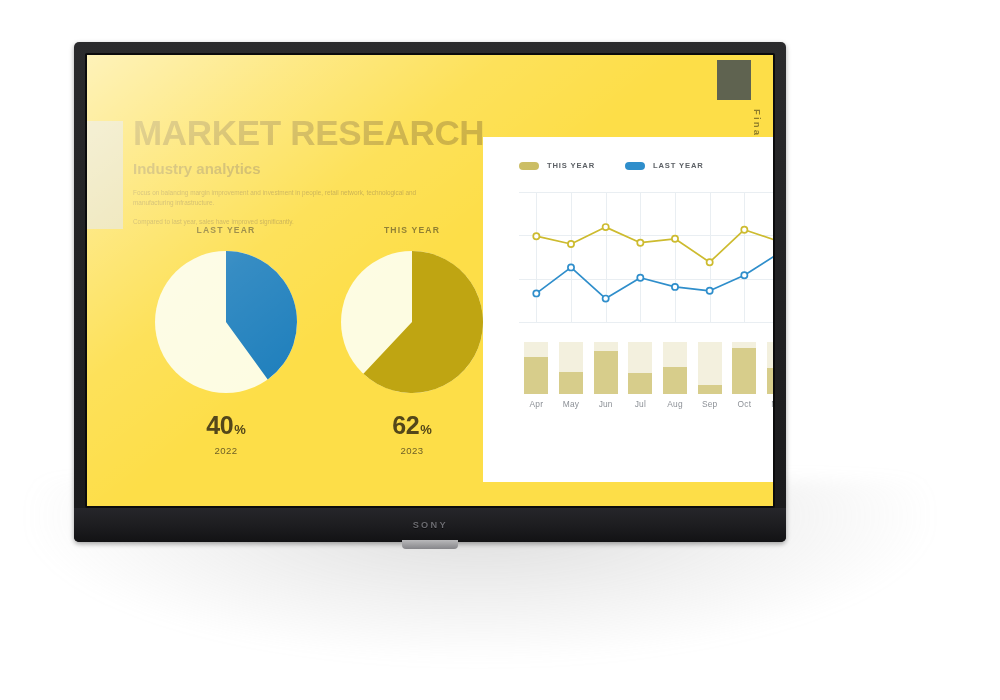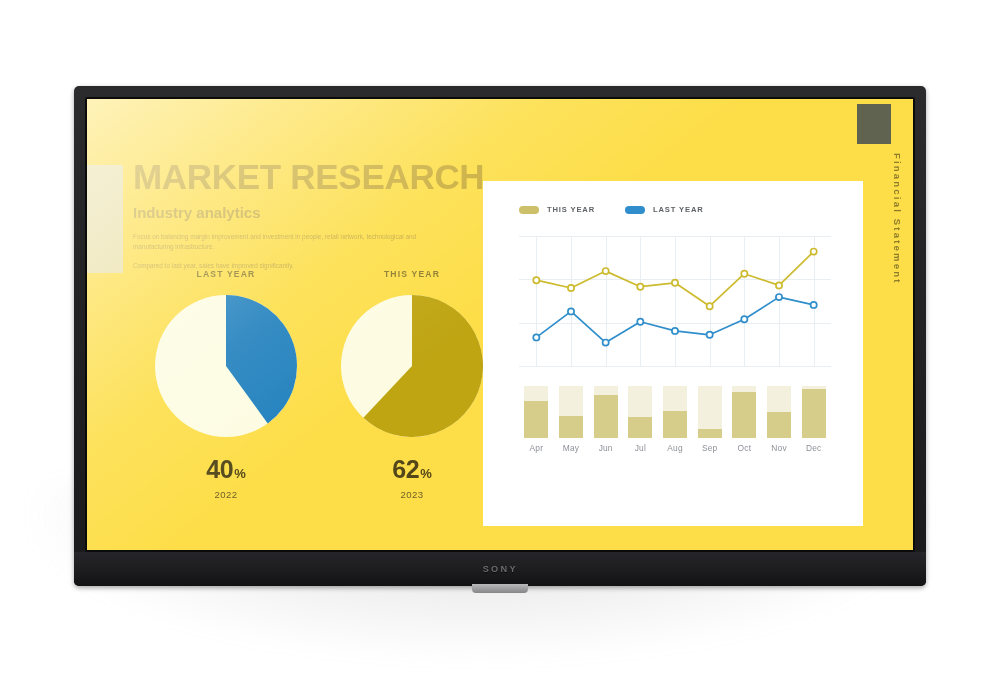--- a/index.html
+++ b/index.html
@@ -9,21 +9,21 @@
     background: #ffffff;
     font-family: "Liberation Sans", sans-serif;
     overflow: hidden;
     position: relative;
   }
 
   
   #tv-device {
     position: absolute;
     left: 74px; top: 42px;
-    width: 852px; height: 500px; margin-top: 44px;
+    width: 712px; height: 500px;
   }
 
   #tv-shadow {
     position: absolute;
     left: 30px; top: 480px;
     width: 900px; height: 180px;
     background: radial-gradient(ellipse at 50% 20%, rgba(140,140,140,0.30) 0%, rgba(170,170,170,0.16) 42%, rgba(255,255,255,0) 72%);
     filter: blur(8px);
     pointer-events: none;
   }

